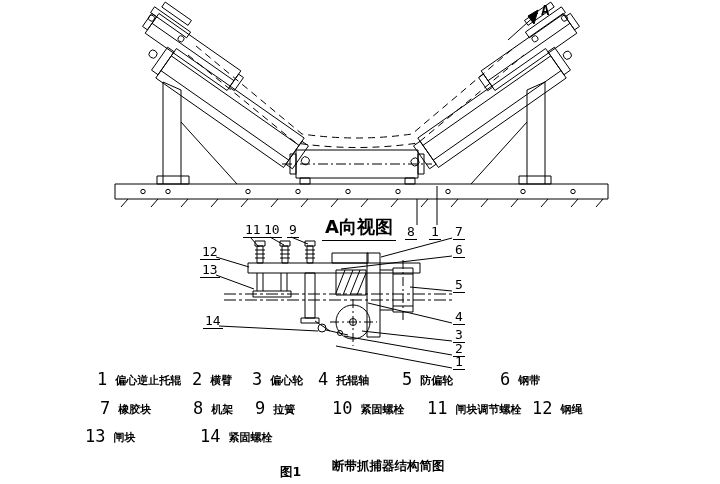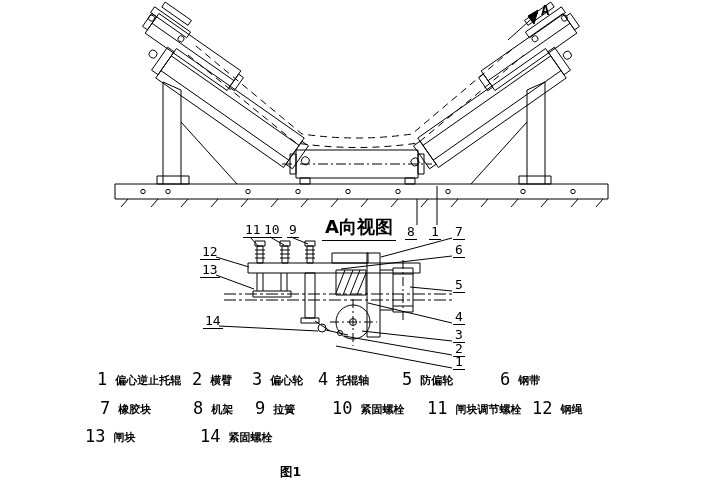--- a/index.html
+++ b/index.html
@@ -328,14 +328,15 @@
   <div class="legend-item" style="left:85px;top:428px;">
     <span class="legend-num">13</span>
     <span class="legend-label">闸块</span>
   </div>
   <div class="legend-item" style="left:200px;top:428px;">
     <span class="legend-num">14</span>
     <span class="legend-label">紧固螺栓</span>
   </div>
 
   <div class="caption" style="left:280px;top:464px;">图1</div>
+  <div class="caption" style="left:332px;top:458px;">断带抓捕器结构简图</div>
 
 </div>
 
 </body></html>

